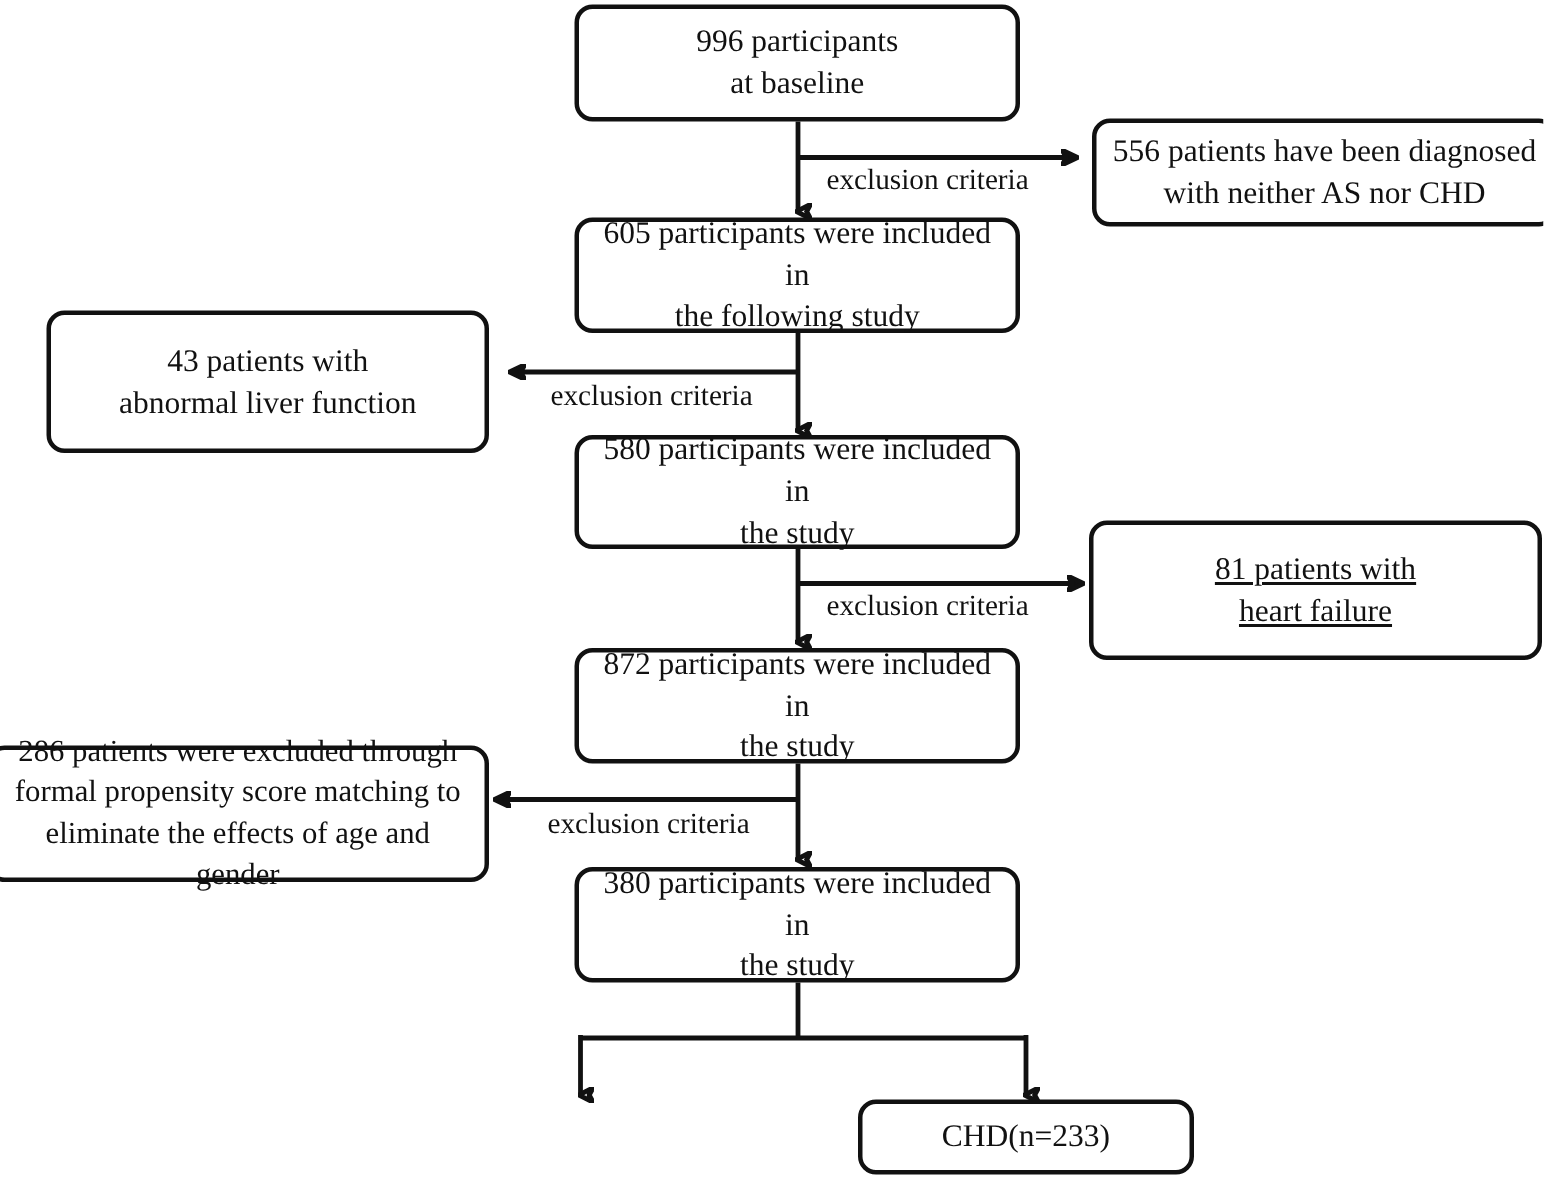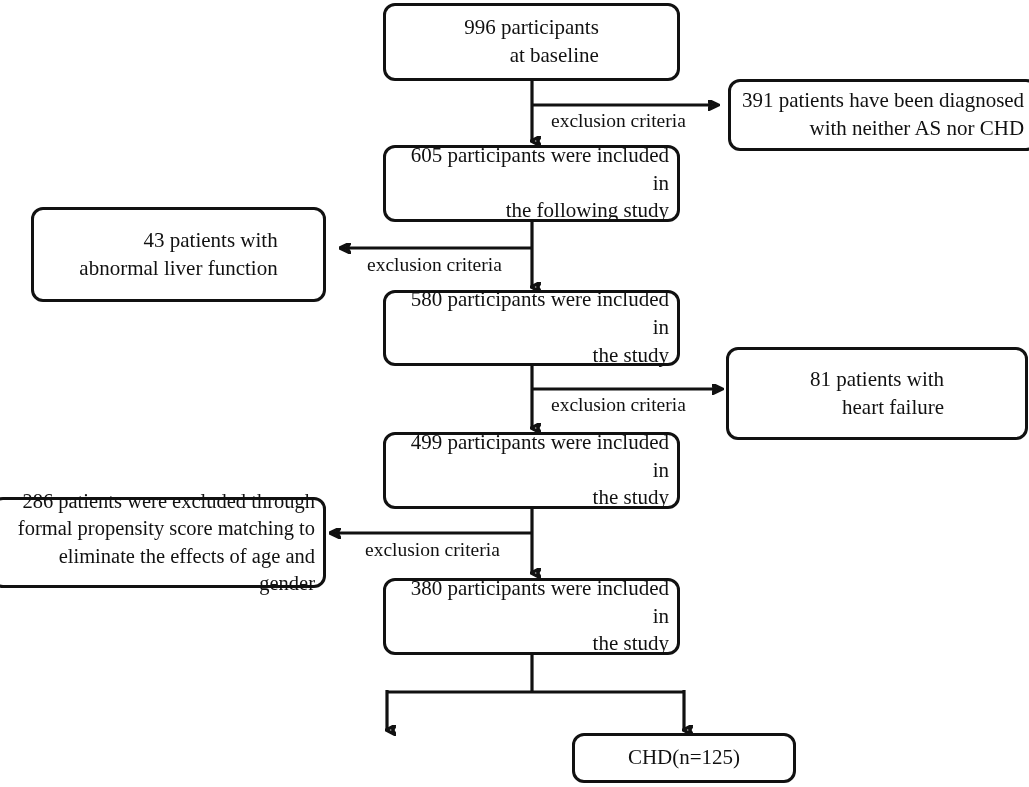--- a/index.html
+++ b/index.html
@@ -18,21 +18,21 @@
   }
   .node {
     position: absolute;
     box-sizing: border-box;
     border: 3px solid #111111;
     border-radius: 12px;
     background: #ffffff;
     display: flex;
     align-items: center;
     justify-content: center;
-    text-align: right;
+    text-align: center;
     font-size: 21px;
     line-height: 1.32;
     padding: 4px 8px;
     z-index: 2;
   }
   .node .txt {
     display: block;
     white-space: pre-line;
   }
   .node.small { font-size: 20.5px; }
@@ -110,53 +110,53 @@
     <span class="txt">605 participants were included in
 the following study</span>
   </div>
 
   <div class="node" style="left:383px; top:290px; width:297px; height:76px;">
     <span class="txt">580 participants were included in
 the study</span>
   </div>
 
   <div class="node" style="left:383px; top:432px; width:297px; height:77px;">
-    <span class="txt">499 participants were included in
+    <span class="txt">872 participants were included in
 the study</span>
   </div>
 
   <div class="node" style="left:383px; top:578px; width:297px; height:77px;">
     <span class="txt">380 participants were included in
 the study</span>
   </div>
 
   <div class="node" style="left:728px; top:79px; width:310px; height:72px;">
-    <span class="txt">391 patients have been diagnosed
+    <span class="txt">556 patients have been diagnosed
 with neither AS nor CHD</span>
   </div>
 
   <div class="node" style="left:31px; top:207px; width:295px; height:95px;">
     <span class="txt">43 patients with
 abnormal liver function</span>
   </div>
 
-  <div class="node" style="left:726px; top:347px; width:302px; height:93px;">
+  <div class="node" style="left:726px; top:347px; width:302px; height:93px;text-decoration:underline;">
     <span class="txt">81 patients with
 heart failure</span>
   </div>
 
   <div class="node small" style="left:-9px; top:497px; width:335px; height:91px;">
     <span class="txt">286 patients were excluded through
 formal propensity score matching to
 eliminate the effects of age and gender</span>
   </div>
 
 
   <div class="node" style="left:572px; top:733px; width:224px; height:50px;">
-    <span class="txt">CHD(n=125)</span>
+    <span class="txt">CHD(n=233)</span>
   </div>
 
   <div class="edge-label" style="left:548px; top:84px;">exclusion criteria</div>
 
   <div class="edge-label" style="left:364px; top:228px;">exclusion criteria</div>
 
   <div class="edge-label" style="left:548px; top:368px;">exclusion criteria</div>
 
   <div class="edge-label" style="left:362px; top:513px;">exclusion criteria</div>
 

